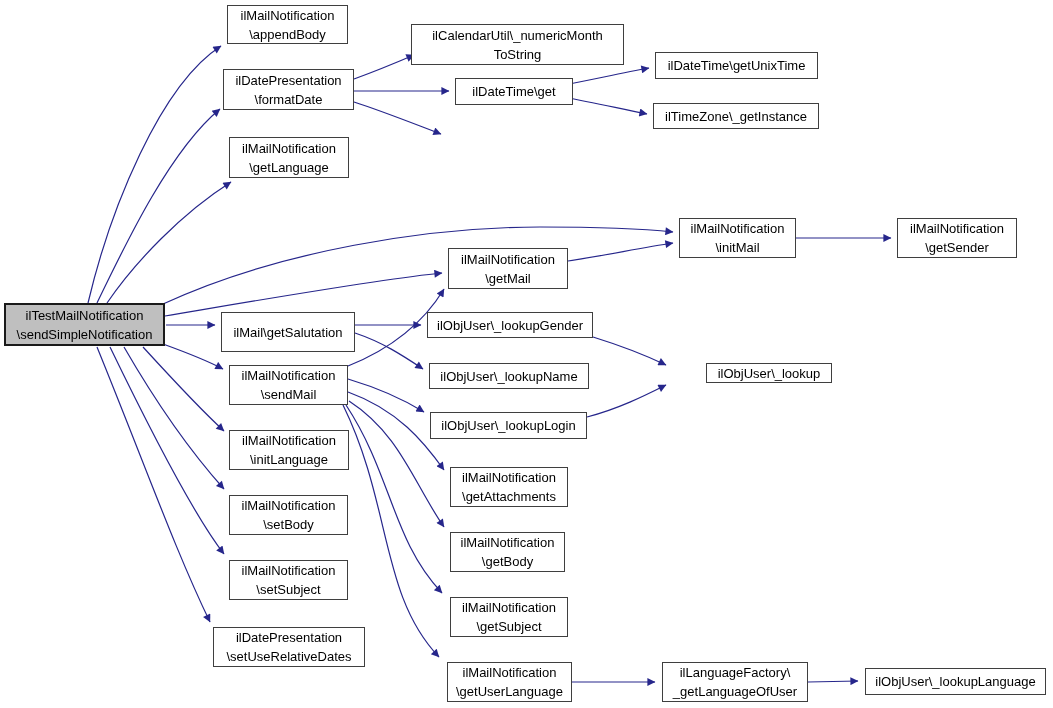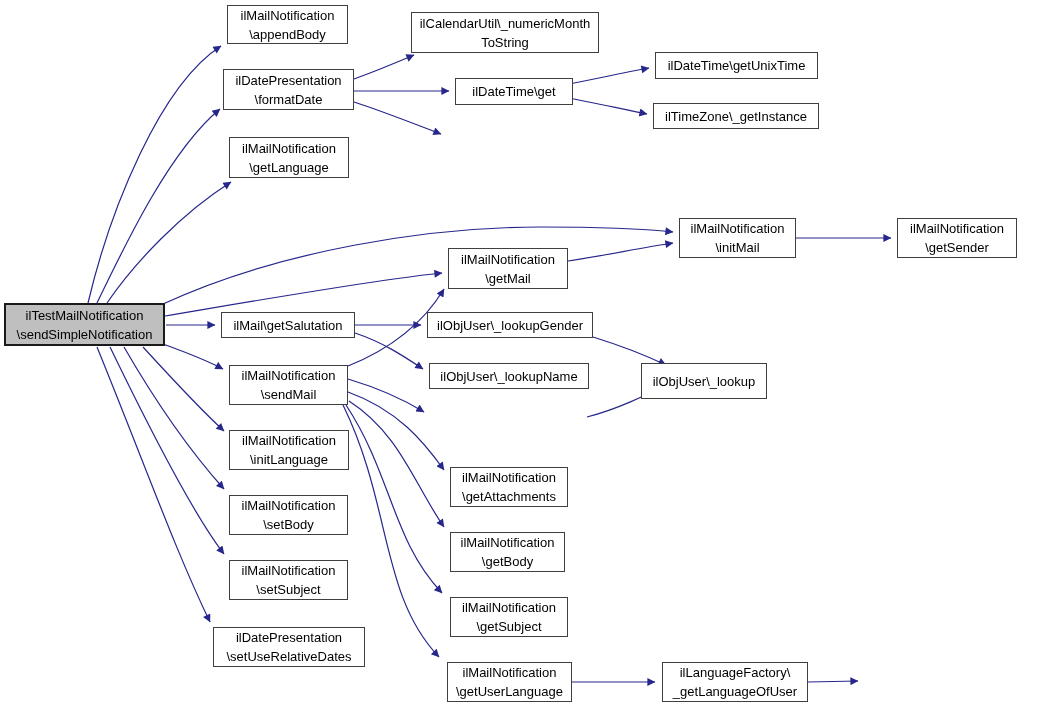--- a/index.html
+++ b/index.html
@@ -73,51 +73,53 @@
     <path d="M 572,682 L 655,682" marker-end="url(#arrow)"></path>
     <path d="M 808,682 L 858,681" marker-end="url(#arrow)"></path>
   </svg>
 
   <div class="node highlight" style="left:4px;top:303px;width:161px;height:43px">ilTestMailNotification
 \sendSimpleNotification</div>
   <div class="node" style="left:227px;top:5px;width:121px;height:39px">ilMailNotification
 \appendBody</div>
   <div class="node" style="left:223px;top:69px;width:131px;height:41px">ilDatePresentation
 \formatDate</div>
-  <div class="node" style="left:411px;top:12px;width:188px;height:41px">ilCalendarUtil\_numericMonth
+  <div class="node" style="left:411px;top:24px;width:213px;height:41px">ilCalendarUtil\_numericMonth
 ToString</div>
   <div class="node" style="left:455px;top:78px;width:118px;height:27px">ilDateTime\get</div>
   <div class="node" style="left:653px;top:103px;width:166px;height:26px">ilTimeZone\_getInstance</div>
   <div class="node" style="left:655px;top:52px;width:163px;height:27px">ilDateTime\getUnixTime</div>
   <div class="node" style="left:229px;top:137px;width:120px;height:41px">ilMailNotification
 \getLanguage</div>
   <div class="node" style="left:679px;top:218px;width:117px;height:40px">ilMailNotification
 \initMail</div>
   <div class="node" style="left:897px;top:218px;width:120px;height:40px">ilMailNotification
 \getSender</div>
   <div class="node" style="left:448px;top:248px;width:120px;height:41px">ilMailNotification
 \getMail</div>
-  <div class="node" style="left:221px;top:312px;width:134px;height:26px">ilMail\getSalutation</div>
+  <div class="node" style="left:221px;top:312px;width:134px;height:40px">ilMail\getSalutation</div>
   <div class="node" style="left:429px;top:363px;width:160px;height:26px">ilObjUser\_lookupName</div>
   <div class="node" style="left:427px;top:312px;width:166px;height:26px">ilObjUser\_lookupGender</div>
-  <div class="node" style="left:641px;top:363px;width:126px;height:36px">ilObjUser\_lookup</div>
+  <div class="node" style="left:706px;top:363px;width:126px;height:20px">ilObjUser\_lookup</div>
+  <div class="node" style="left:430px;top:412px;width:157px;height:27px">ilObjUser\_lookupLogin</div>
   <div class="node" style="left:229px;top:365px;width:119px;height:40px">ilMailNotification
 \sendMail</div>
   <div class="node" style="left:229px;top:430px;width:120px;height:40px">ilMailNotification
 \initLanguage</div>
   <div class="node" style="left:450px;top:467px;width:118px;height:40px">ilMailNotification
 \getAttachments</div>
   <div class="node" style="left:229px;top:495px;width:119px;height:40px">ilMailNotification
 \setBody</div>
   <div class="node" style="left:450px;top:532px;width:115px;height:40px">ilMailNotification
 \getBody</div>
   <div class="node" style="left:229px;top:560px;width:119px;height:40px">ilMailNotification
 \setSubject</div>
   <div class="node" style="left:450px;top:597px;width:118px;height:40px">ilMailNotification
 \getSubject</div>
   <div class="node" style="left:213px;top:627px;width:152px;height:40px">ilDatePresentation
 \setUseRelativeDates</div>
   <div class="node" style="left:447px;top:662px;width:125px;height:40px">ilMailNotification
 \getUserLanguage</div>
   <div class="node" style="left:662px;top:662px;width:146px;height:40px">ilLanguageFactory\
 _getLanguageOfUser</div>
+  <div class="node" style="left:865px;top:668px;width:181px;height:27px">ilObjUser\_lookupLanguage</div>
 
 </div>
 
 </body></html>

